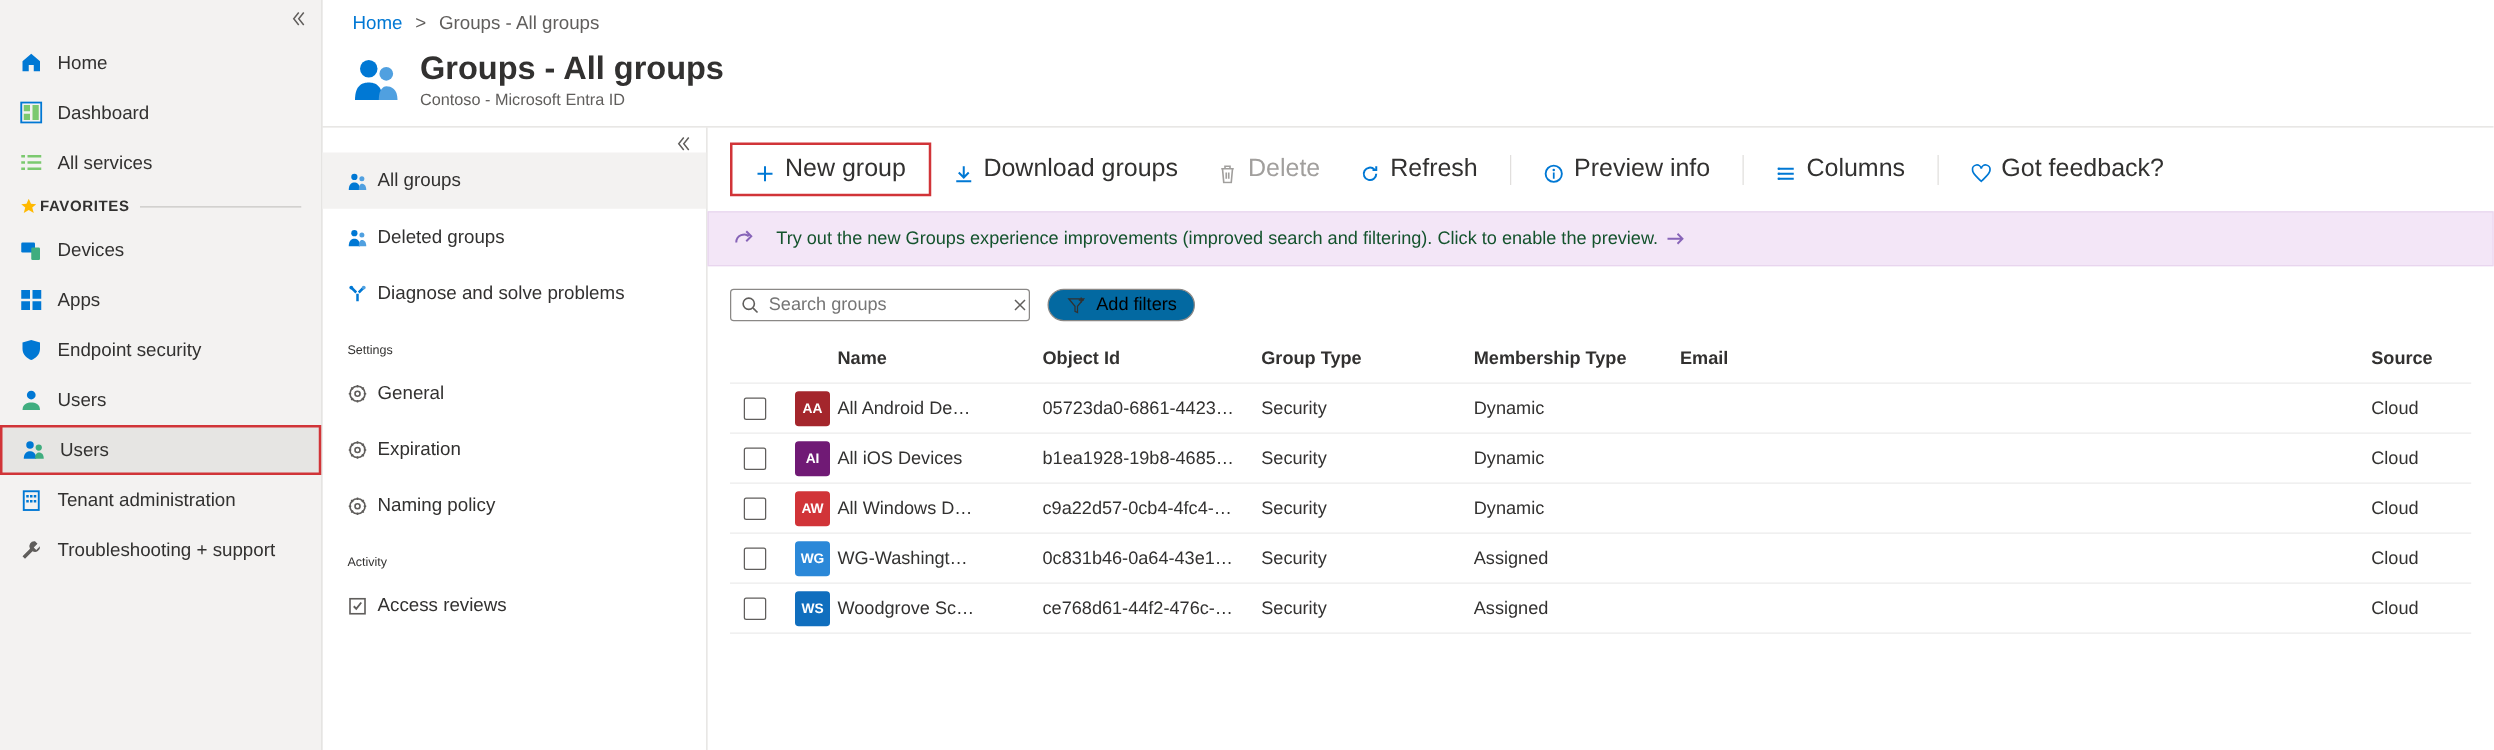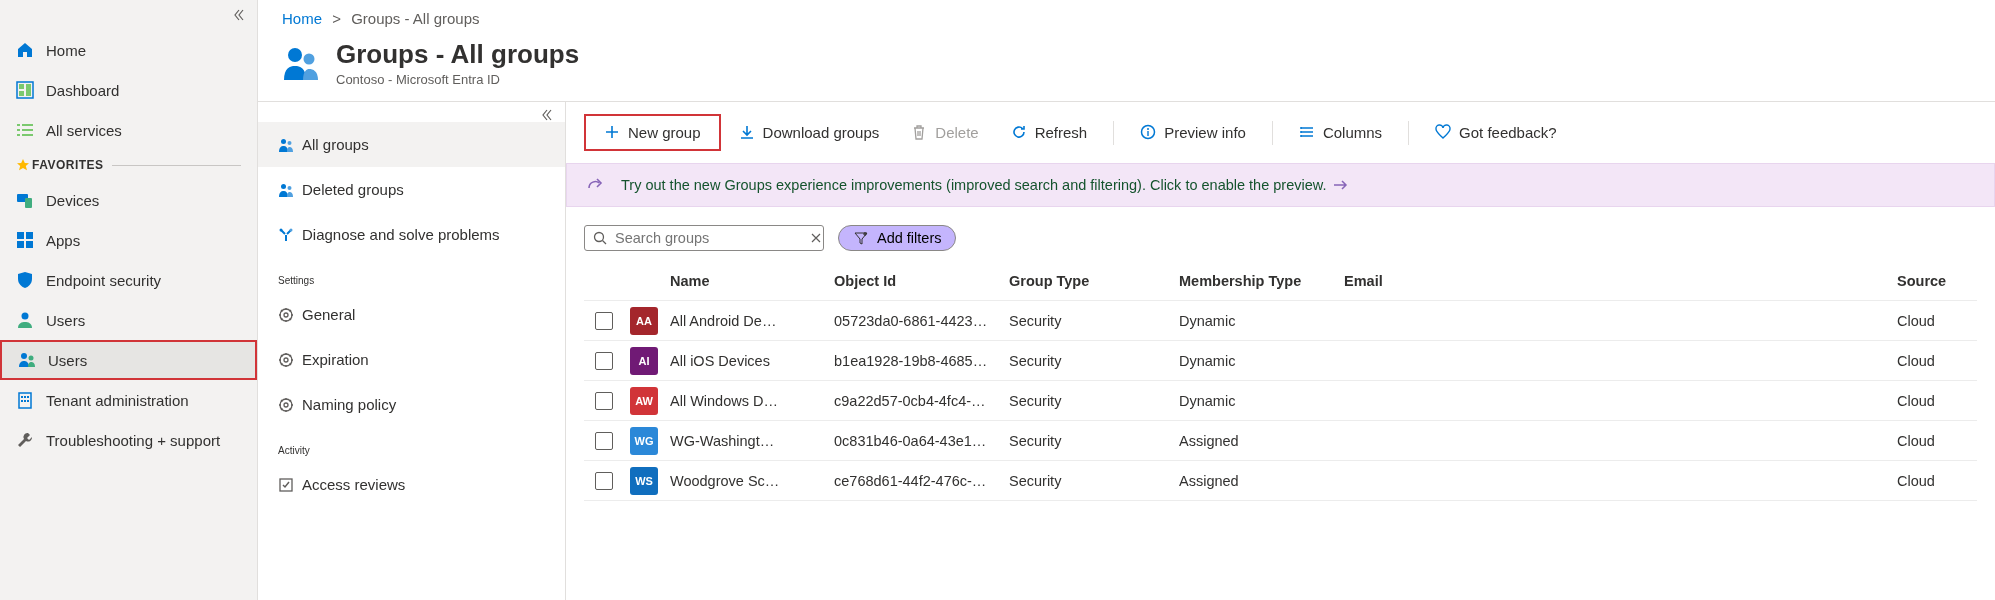--- a/index.html
+++ b/index.html
@@ -24,41 +24,41 @@
 
 .main { flex:1; display:flex; flex-direction:column; min-width:0; }
 .breadcrumb { padding: 10px 24px 6px; font-size:15px; color:#605e5c; }
 .breadcrumb a { color:#0078d4; text-decoration:none; }
 .page-header { display:flex; align-items:center; gap:16px; padding: 6px 24px 14px; border-bottom:1px solid #e1dfdd; }
 .page-header .header-icon { width:38px; height:38px; }
 .page-header h1 { font-size:26px; font-weight:600; color:#323130; }
 .page-header .sub { font-size:13px; color:#605e5c; margin-top:2px; }
 
 .toolbar { display:flex; align-items:center; padding: 12px 18px; gap:4px; }
-.toolbar .btn { display:flex; align-items:flex-start; gap:8px; padding:6px 14px; font-size:15px; color:#323130; cursor:pointer; border:none; background:none; }
+.toolbar .btn { display:flex; align-items:flex-end; gap:8px; padding:6px 14px; font-size:20px; color:#323130; cursor:pointer; border:none; background:none; }
 .toolbar .btn.highlighted { border:2px solid #d13438; padding:8px 18px; }
 .toolbar .btn.disabled { color:#a19f9d; }
 .toolbar .divider { width:1px; height:24px; background:#e1dfdd; margin:0 8px; }
 .toolbar .ic { color:#0078d4; display:flex; }
 .toolbar .btn.disabled .ic { color:#a19f9d; }
 
 .banner { background:#f3e6f7; border:1px solid #e8d5ee; display:flex; align-items:center; padding:10px 18px; font-size:14.5px; color:#14532d; margin:0 0 10px 0;}
 .banner .arrow-icon { color:#8764b8; margin-right:14px; }
 .banner .end-arrow { color:#8764b8; margin-left:6px; }
 
 .filters { display:flex; gap:14px; padding:8px 18px 10px; }
 .searchbox { display:flex; align-items:center; border:1px solid #8a8886; border-radius:3px; width:240px; padding:4px 8px; gap:8px; }
 .searchbox input { border:none; outline:none; flex:1; font-size:14.5px; }
-.filterbtn { display:flex; align-items:center; gap:8px; border:1px solid #8a8886; border-radius:20px; padding:4px 14px; font-size:14.5px; cursor:pointer; background:#c4b5fd; }
+.filterbtn { display:flex; align-items:center; gap:8px; border:1px solid #8a8886; border-radius:20px; padding:4px 14px; font-size:14.5px; cursor:pointer; background:#0369a1; }
 
 .table { display:flex; flex-direction:column; padding:0 18px; }
 .table .row { display:flex; align-items:center; height:40px; border-bottom:1px solid #ececec; }
 .table .hrow { font-weight:600; color:#323130; }
 .col-chk { width:40px; display:flex; justify-content:center; }
-.col-avatar { width:40px; display:flex; justify-content:center; }
+.col-avatar { width:40px; display:flex; justify-content:flex-end; }
 .col-name { width:170px; padding-left:6px; }
 .col-id { width:175px; }
 .col-type { width:170px; }
 .col-mem { width:165px; }
 .col-email { flex:1; }
 .col-src { width:80px; text-align:left; }
 .cell { font-size:14.5px; color:#323130; overflow:hidden; text-overflow:ellipsis; white-space:nowrap; padding-right:8px; }
 .avatar { width:28px; height:28px; border-radius:3px; display:flex; align-items:center; justify-content:center; color:#fff; font-size:11px; font-weight:600; }
 .chk { width:18px; height:18px; border:1.5px solid #605e5c; border-radius:2px; }
 

